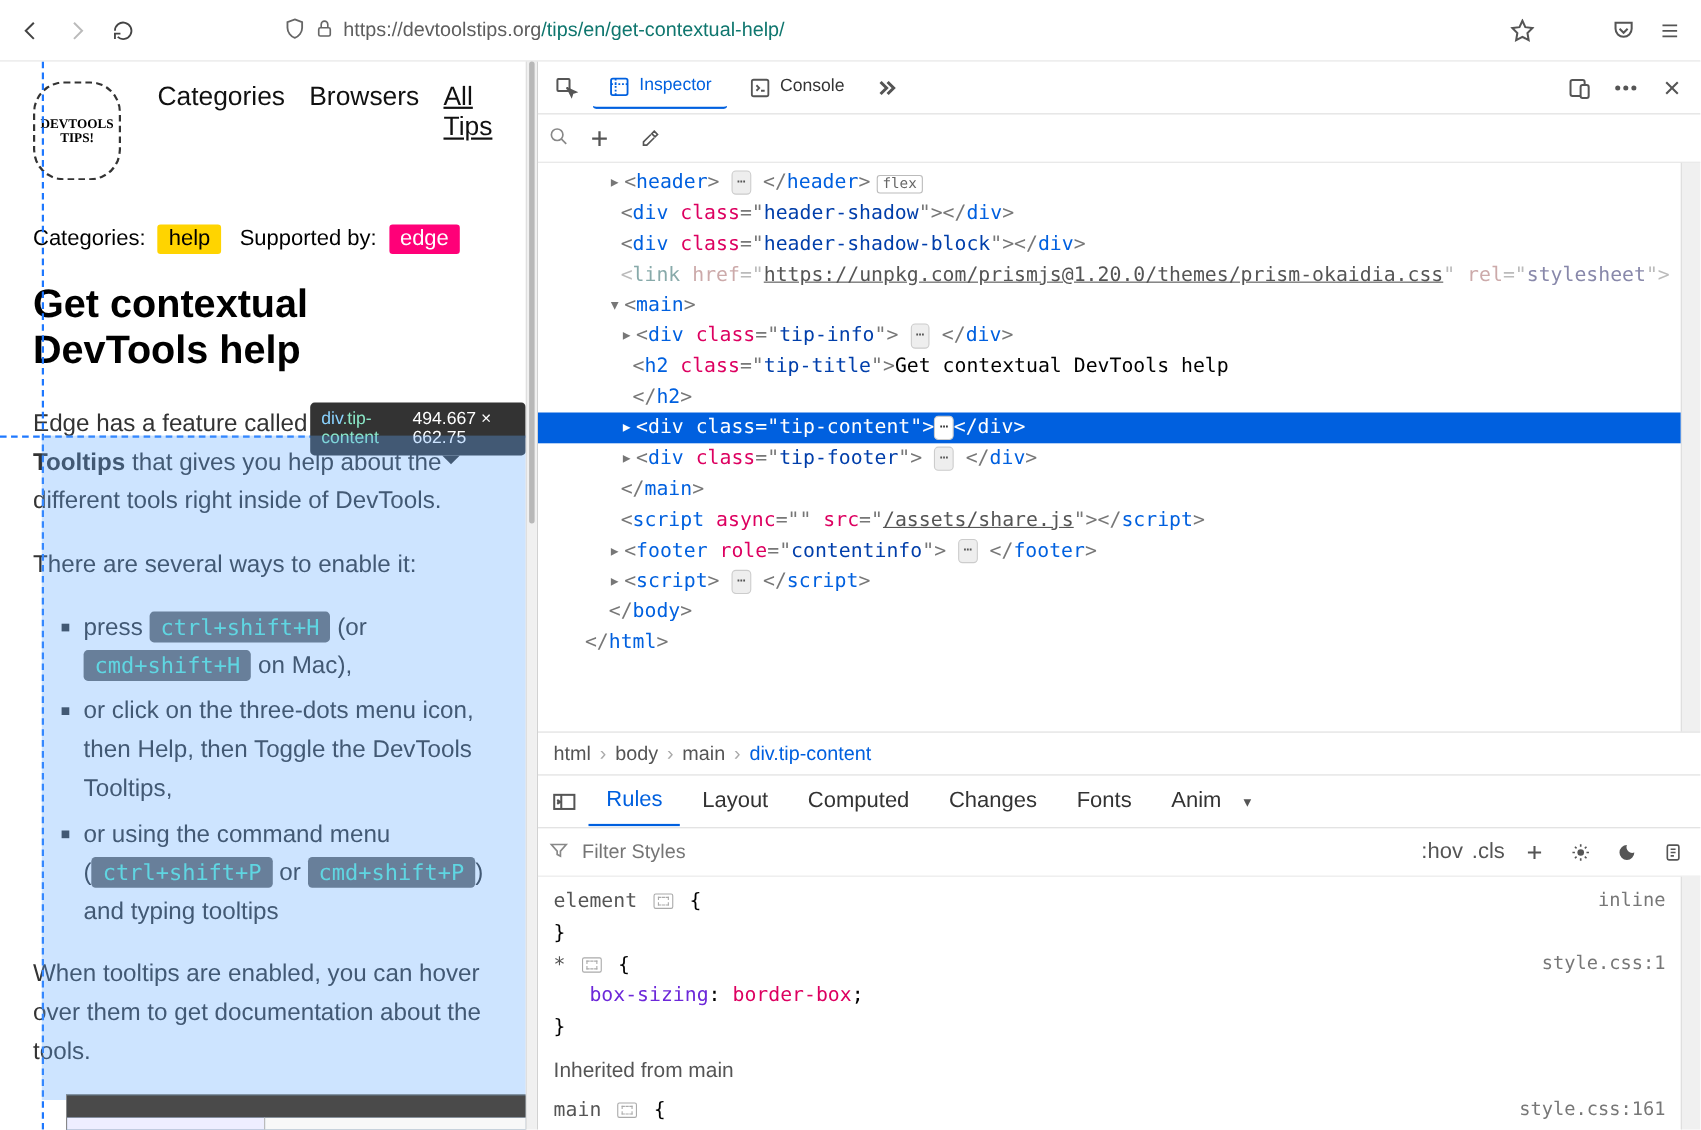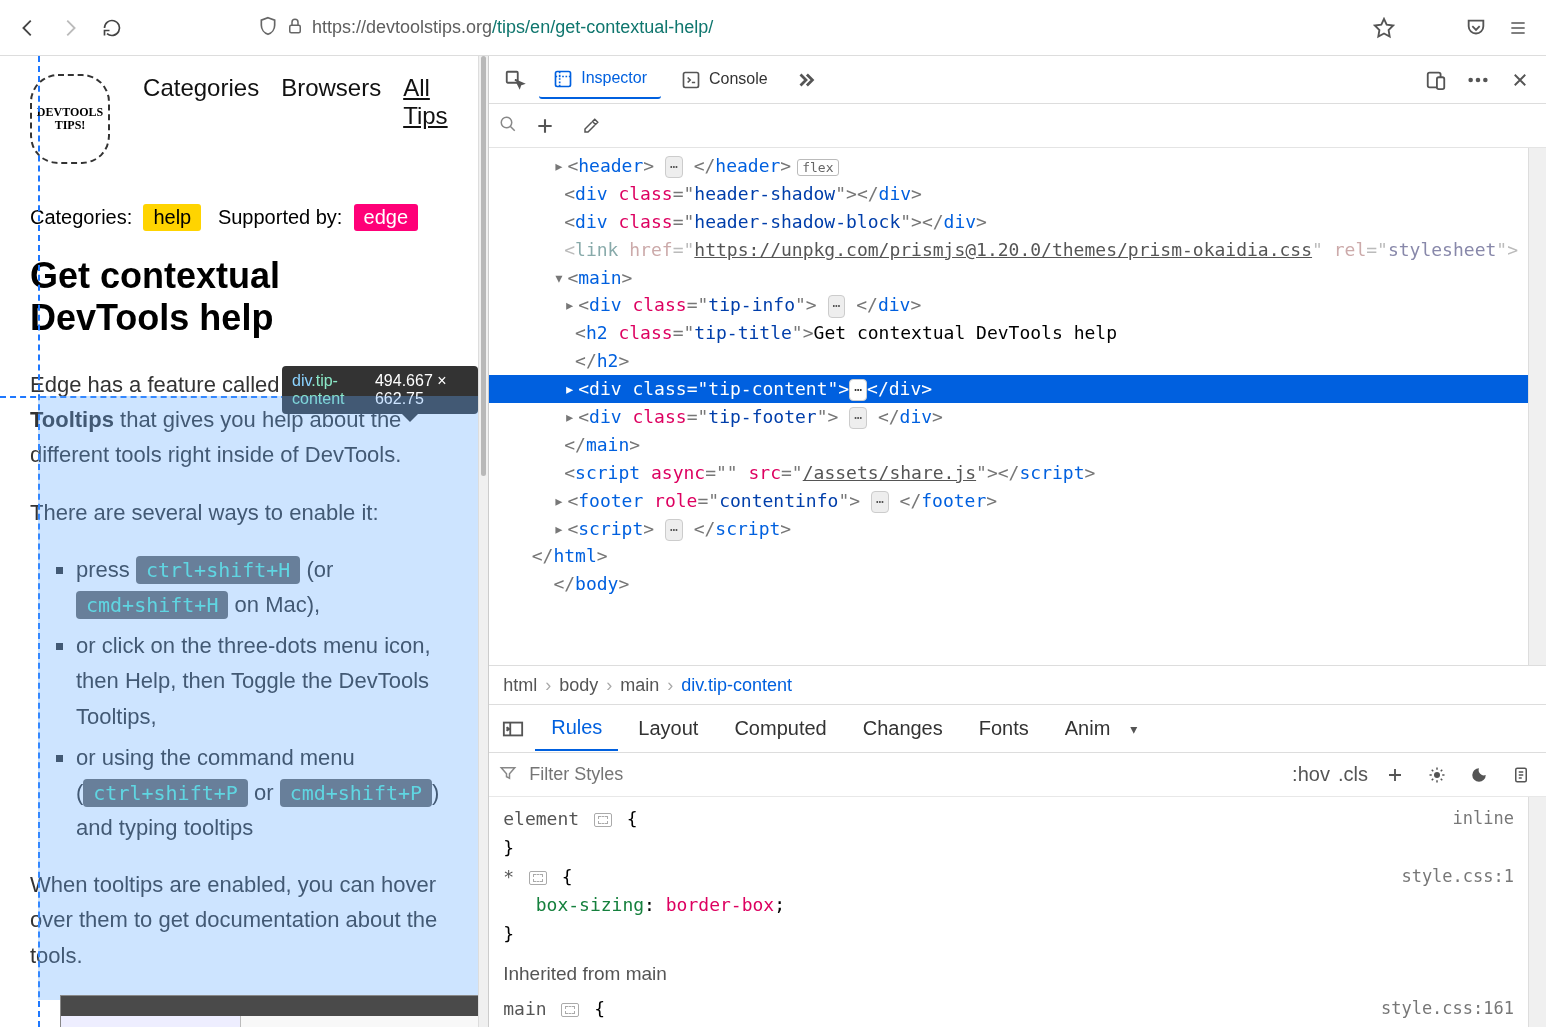--- a/index.html
+++ b/index.html
@@ -84,21 +84,21 @@
 .rules-tab { padding:10px 16px; font-size:20px; color:#333; }
 .rules-tab.active { color:#0060df; border-bottom:2px solid #0060df; }
 
 .rules-toolbar { display:flex; align-items:center; height:44px; border-bottom:1px solid #e8e8e8; padding:0 10px; gap:12px; }
 .rules-toolbar input { border:none; outline:none; font-size:18px; flex:1; color:#666; }
 .rules-toolbar .rt-btn { font-size:20px; color:#555; display:flex; align-items:center; justify-content:center; width:30px; height:30px; }
 
 .rules-body { flex:1; overflow:auto; font-family: ui-monospace, Menlo, Consolas, monospace; font-size:18px; padding:8px 14px; line-height:1.6; }
 .rules-body .src { float:right; color:#777; font-size:17px; }
 .rules-body .sel { color:#555; }
-.rules-body .prop { color:#15803d; }
+.rules-body .prop { color:#6d28d9; }
 .rules-body .val { color:#dd0060; }
 .rules-body .inherited { color:#555; font-family: -apple-system, sans-serif; margin:10px 0 6px 0; font-size:19px; }
 .rules-body .grip { display:inline-block; width:18px; height:14px; border:1px solid #aaa; border-radius:2px; vertical-align:middle; margin:0 4px; position:relative; }
 .rules-body .grip::before { content:""; position:absolute; inset:2px 3px; border:1px dashed #aaa; }
 
 .dt-scroll { width:18px; background:#f0f0f0; border-left:1px solid #ddd; }
 </style>
 </head>
 <body>
 
@@ -280,22 +280,22 @@
 <div class="ln">     <span class="tw">▾</span><span class="tk-p">&lt;</span><span class="tk-t">main</span><span class="tk-p">&gt;</span></div>
 <div class="ln">      <span class="tw">▸</span><span class="tk-p">&lt;</span><span class="tk-t">div</span> <span class="tk-a">class</span><span class="tk-p">="</span><span class="tk-v">tip-info</span><span class="tk-p">"&gt;</span> <span class="pill">⋯</span> <span class="tk-p">&lt;/</span><span class="tk-t">div</span><span class="tk-p">&gt;</span></div>
 <div class="ln">       <span class="tk-p">&lt;</span><span class="tk-t">h2</span> <span class="tk-a">class</span><span class="tk-p">="</span><span class="tk-v">tip-title</span><span class="tk-p">"&gt;</span><span>Get contextual DevTools help</span>
        <span class="tk-p">&lt;/</span><span class="tk-t">h2</span><span class="tk-p">&gt;</span></div>
 <div class="ln sel">      <span class="tw" style="color:#fff;">▸</span><span class="tk-p">&lt;</span><span class="tk-t">div</span> <span class="tk-a">class</span><span class="tk-p">="</span><span class="tk-v">tip-content</span><span class="tk-p">"&gt;</span><span class="pill" style="background:#fff;color:#333">⋯</span><span class="tk-p">&lt;/</span><span class="tk-t">div</span><span class="tk-p">&gt;</span></div>
 <div class="ln">      <span class="tw">▸</span><span class="tk-p">&lt;</span><span class="tk-t">div</span> <span class="tk-a">class</span><span class="tk-p">="</span><span class="tk-v">tip-footer</span><span class="tk-p">"&gt;</span> <span class="pill">⋯</span> <span class="tk-p">&lt;/</span><span class="tk-t">div</span><span class="tk-p">&gt;</span></div>
 <div class="ln">      <span class="tk-p">&lt;/</span><span class="tk-t">main</span><span class="tk-p">&gt;</span></div>
 <div class="ln">      <span class="tk-p">&lt;</span><span class="tk-t">script</span> <span class="tk-a">async</span><span class="tk-p">=""</span> <span class="tk-a">src</span><span class="tk-p">="</span><span class="tk-link">/assets/share.js</span><span class="tk-p">"&gt;&lt;/</span><span class="tk-t">script</span><span class="tk-p">&gt;</span></div>
 <div class="ln">     <span class="tw">▸</span><span class="tk-p">&lt;</span><span class="tk-t">footer</span> <span class="tk-a">role</span><span class="tk-p">="</span><span class="tk-v">contentinfo</span><span class="tk-p">"&gt;</span> <span class="pill">⋯</span> <span class="tk-p">&lt;/</span><span class="tk-t">footer</span><span class="tk-p">&gt;</span></div>
 <div class="ln">     <span class="tw">▸</span><span class="tk-p">&lt;</span><span class="tk-t">script</span><span class="tk-p">&gt;</span> <span class="pill">⋯</span> <span class="tk-p">&lt;/</span><span class="tk-t">script</span><span class="tk-p">&gt;</span></div>
+<div class="ln">     <span class="tk-p">&lt;/</span><span class="tk-t">body</span><span class="tk-p">&gt;</span></div>
 <div class="ln">   <span class="tk-p">&lt;/</span><span class="tk-t">html</span><span class="tk-p">&gt;</span></div>
-<div class="ln">     <span class="tk-p">&lt;/</span><span class="tk-t">body</span><span class="tk-p">&gt;</span></div>
     </div>
     <div class="dt-scroll"></div>
     </div>
 
     <div class="crumbs">
       <span>html</span>
         <span class="sep">›</span>
       <span>body</span>
         <span class="sep">›</span>
       <span>main</span>

